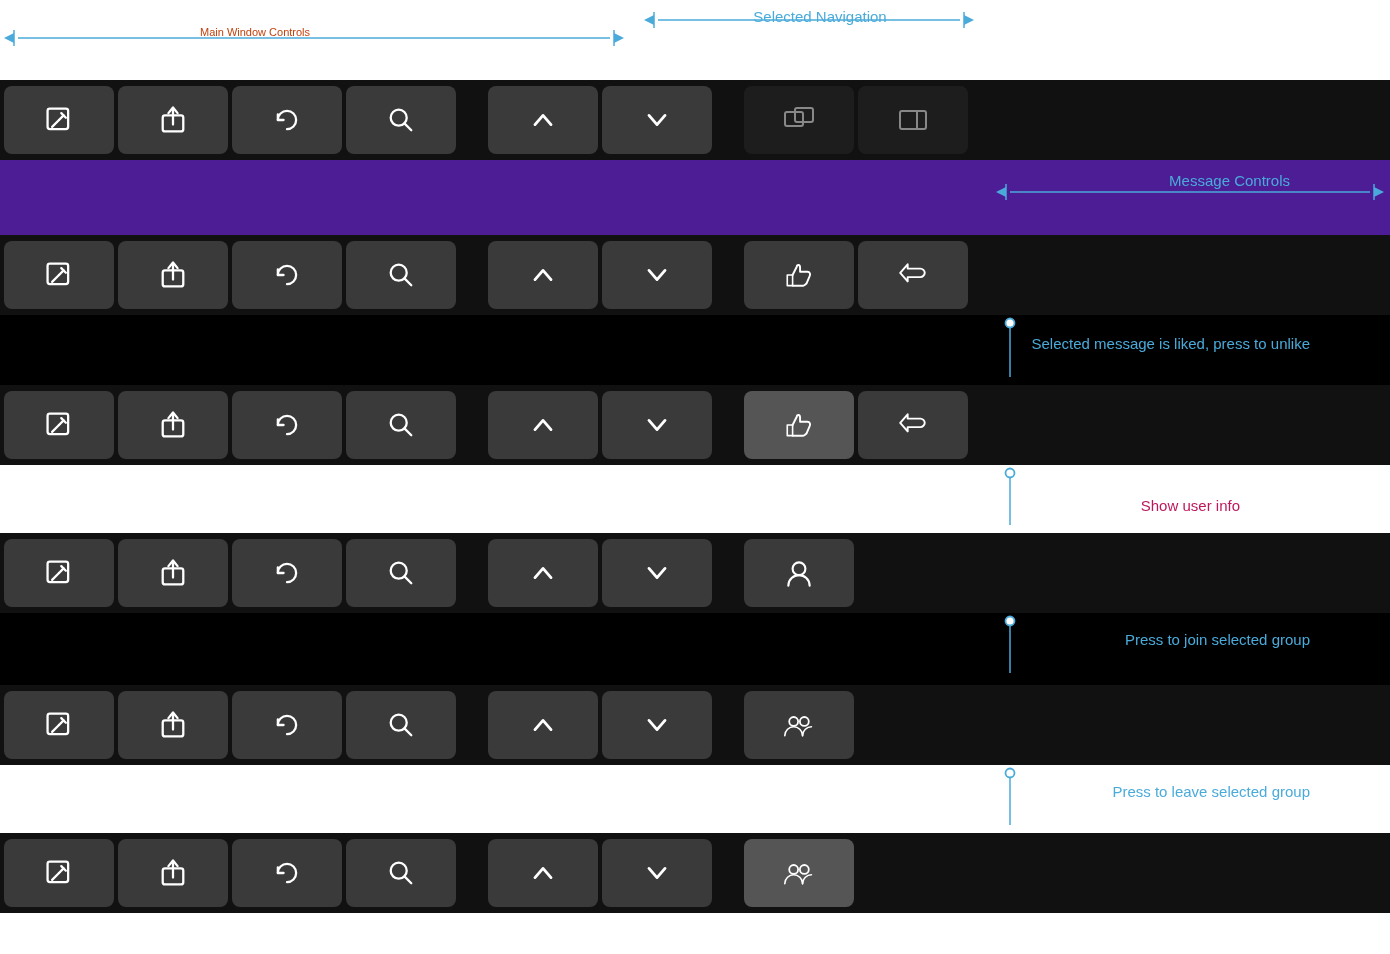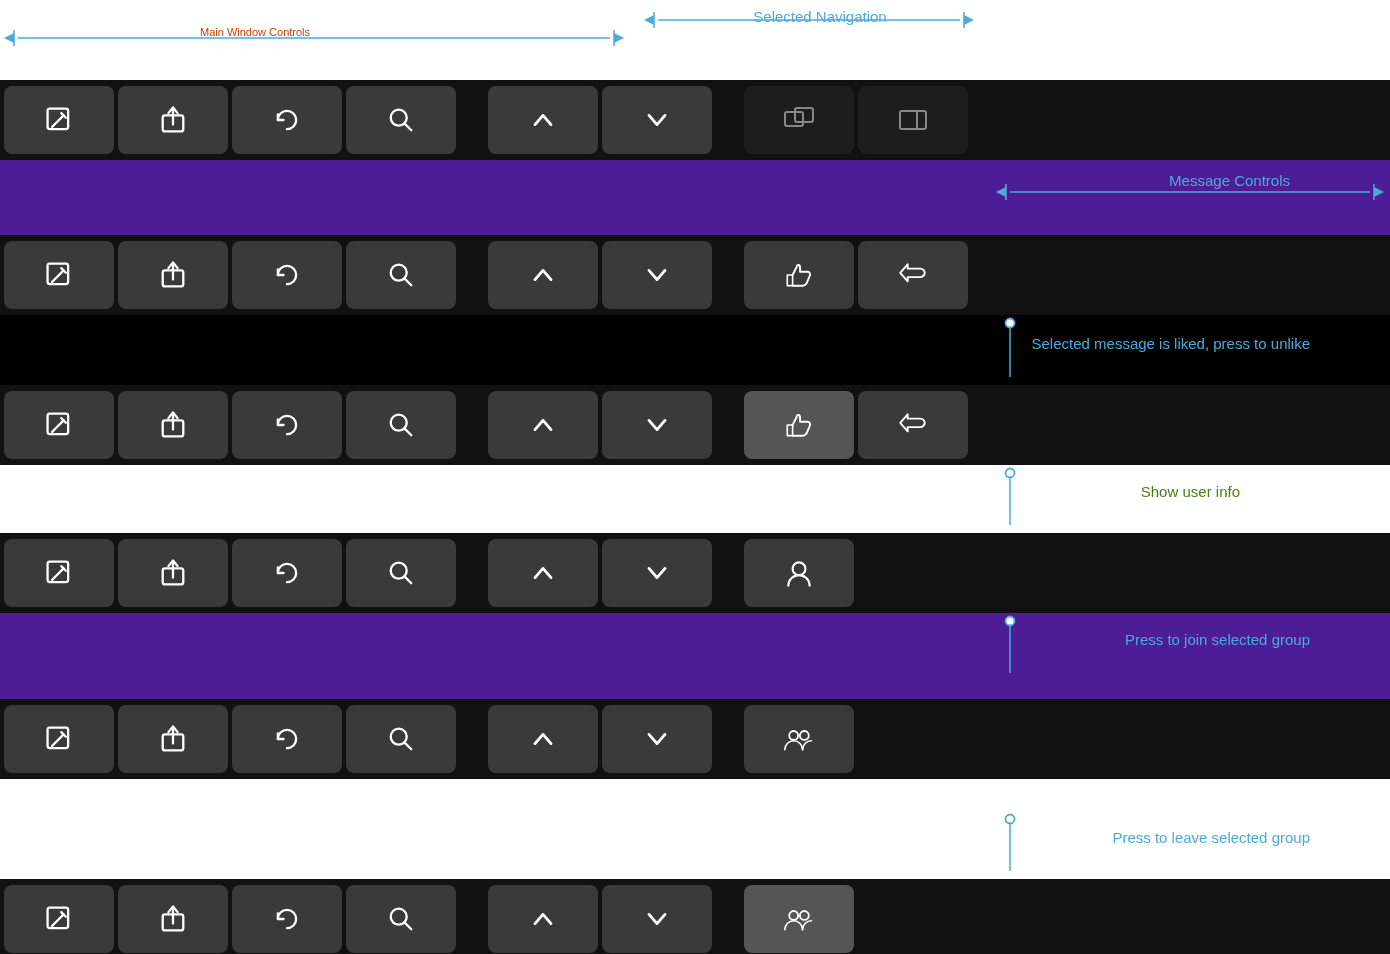--- a/index.html
+++ b/index.html
@@ -283,21 +283,21 @@
       <path d="M22 8 L10 8 L10 4 L3 12 L10 20 L10 16 L22 16 C24 16 26 14 26 12 C26 10 24 8 22 8 Z" stroke="#fff" stroke-width="1.8" fill="none"></path>
     </svg>
   </button>
 </div>
 
 <div style="position:relative;height:68px;background:#fff;">
   <svg width="1390" height="68" style="position:absolute;top:0;left:0;">
     <line x1="1010" y1="60" x2="1010" y2="8" stroke="#4aabdb" stroke-width="1.5"></line>
     <circle cx="1010" cy="8" r="4.5" stroke="#4aabdb" stroke-width="1.8" fill="white"></circle>
   </svg>
-  <span style="position:absolute;right:150px;top:18px;color:#4d7c0f;font-size:15px;">Show user info</span>
+  <span style="position:absolute;right:150px;top:32px;color:#be185d;font-size:15px;">Show user info</span>
 </div>
 
 <div class="toolbar-row">
   <button class="toolbar-btn">
     <svg class="icon-svg" viewBox="0 0 28 28">
       <rect x="4" y="4" width="18" height="18" rx="2" stroke="#fff" stroke-width="2" fill="none"></rect>
       <line x1="8" y1="20" x2="14" y2="14" stroke="#fff" stroke-width="2"></line>
       <line x1="14" y1="14" x2="18" y2="10" stroke="#fff" stroke-width="2"></line>
       <line x1="16" y1="8" x2="20" y2="12" stroke="#fff" stroke-width="2"></line>
     </svg>
@@ -335,21 +335,21 @@
   <div class="gap-spacer"></div>
 
   <button class="toolbar-btn">
     <svg class="icon-svg" viewBox="0 0 30 28">
       <circle cx="15" cy="10" r="6" stroke="#fff" stroke-width="2" fill="none"></circle>
       <path d="M5 26 C5 20 10 16 15 16 C20 16 25 20 25 26" stroke="#fff" stroke-width="2" fill="none"></path>
     </svg>
   </button>
 </div>
 
-<div style="position:relative;height:86px;background:#4c1d95;">
+<div style="position:relative;height:72px;background:#000000;">
   <svg width="1390" height="68" style="position:absolute;top:0;left:0;">
     <line x1="1010" y1="60" x2="1010" y2="8" stroke="#4aabdb" stroke-width="1.5"></line>
     <circle cx="1010" cy="8" r="4.5" stroke="#4aabdb" stroke-width="1.8" fill="white"></circle>
   </svg>
   <span style="position:absolute;right:80px;top:18px;color:#4aabdb;font-size:15px;">Press to join selected group</span>
 </div>
 
 <div class="toolbar-row">
   <button class="toolbar-btn">
     <svg class="icon-svg" viewBox="0 0 28 28">
@@ -394,21 +394,21 @@
   <button class="toolbar-btn">
     <svg class="icon-svg" viewBox="0 0 36 28">
       <circle cx="12" cy="10" r="5" stroke="#fff" stroke-width="2" fill="none"></circle>
       <circle cx="24" cy="10" r="5" stroke="#fff" stroke-width="2" fill="none"></circle>
       <path d="M2 26 C2 20 7 16 12 16 C17 16 22 20 22 26" stroke="#fff" stroke-width="1.8" fill="none"></path>
       <path d="M22 26 C22 20 27 16 32 16" stroke="#fff" stroke-width="1.8" fill="none"></path>
     </svg>
   </button>
 </div>
 
-<div style="position:relative;height:68px;background:#fff;margin-top:32px;">
+<div style="position:relative;height:68px;background:#fff;">
   <svg width="1390" height="68" style="position:absolute;top:0;left:0;">
     <line x1="1010" y1="60" x2="1010" y2="8" stroke="#4aabdb" stroke-width="1.5"></line>
     <circle cx="1010" cy="8" r="4.5" stroke="#4aabdb" stroke-width="1.8" fill="white"></circle>
   </svg>
   <span style="position:absolute;right:80px;top:18px;color:#4aabdb;font-size:15px;">Press to leave selected group</span>
 </div>
 
 <div class="toolbar-row">
   <button class="toolbar-btn">
     <svg class="icon-svg" viewBox="0 0 28 28">

